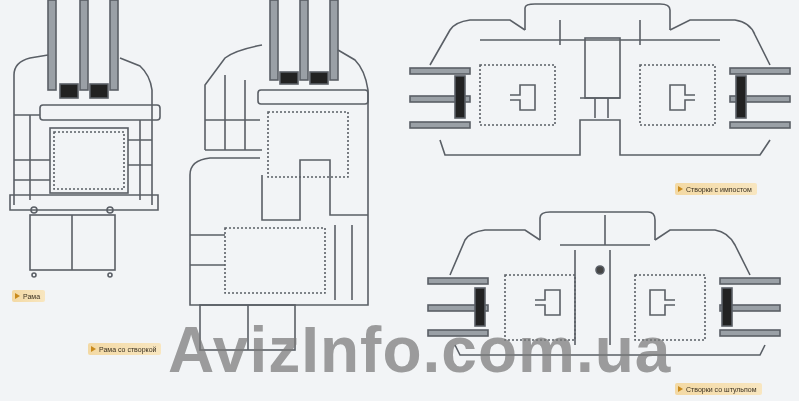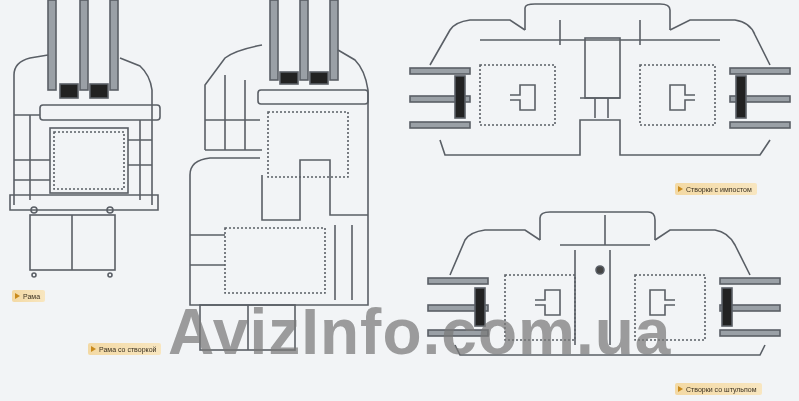--- a/index.html
+++ b/index.html
@@ -1,21 +1,21 @@
 <!DOCTYPE html>
 <html><head>
 <meta charset="utf-8">
 <style>
   html,body{margin:0;padding:0;}
   body{width:799px;height:401px;background:#f2f4f6;position:relative;overflow:hidden;font-family:"Liberation Sans",sans-serif;}
   .canvas{position:absolute;left:0;top:0;width:799px;height:401px;}
   .label{position:absolute;display:flex;align-items:center;gap:3px;height:12px;padding:0 5px 0 3px;
     background:linear-gradient(90deg,#f3d9a4,#f8e6c0);border-radius:2px;font-size:7px;color:#3a3020;white-space:nowrap;}
   .label .arrow{width:0;height:0;border-top:3px solid transparent;border-bottom:3px solid transparent;border-left:5px solid #c98a1c;}
-  .watermark{position:absolute;left:168px;top:300px;font-size:64px;font-weight:bold;color:rgba(120,120,120,0.72);
+  .watermark{position:absolute;left:168px;top:318px;font-size:64px;font-weight:bold;color:rgba(120,120,120,0.72);
     letter-spacing:1px;font-family:"Liberation Sans",sans-serif;line-height:1;}
 </style>
 </head>
 <body>
 
 <svg class="canvas" viewBox="0 0 799 401" xmlns="http://www.w3.org/2000/svg">
   <g fill="none" stroke="#5a5f66" stroke-width="1.6">
 
     <g>
 

